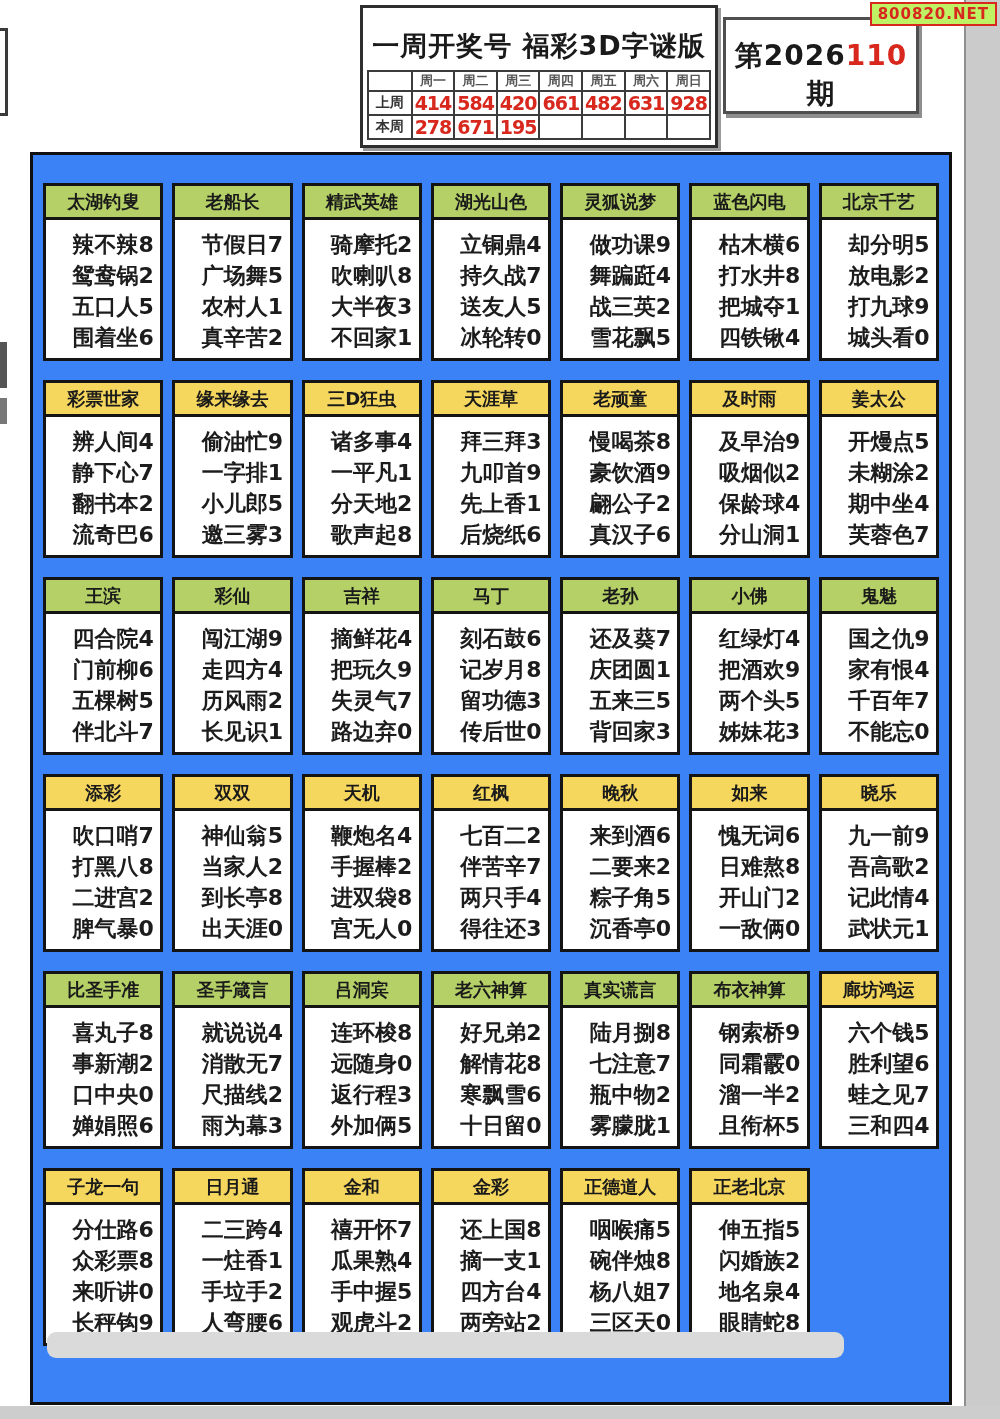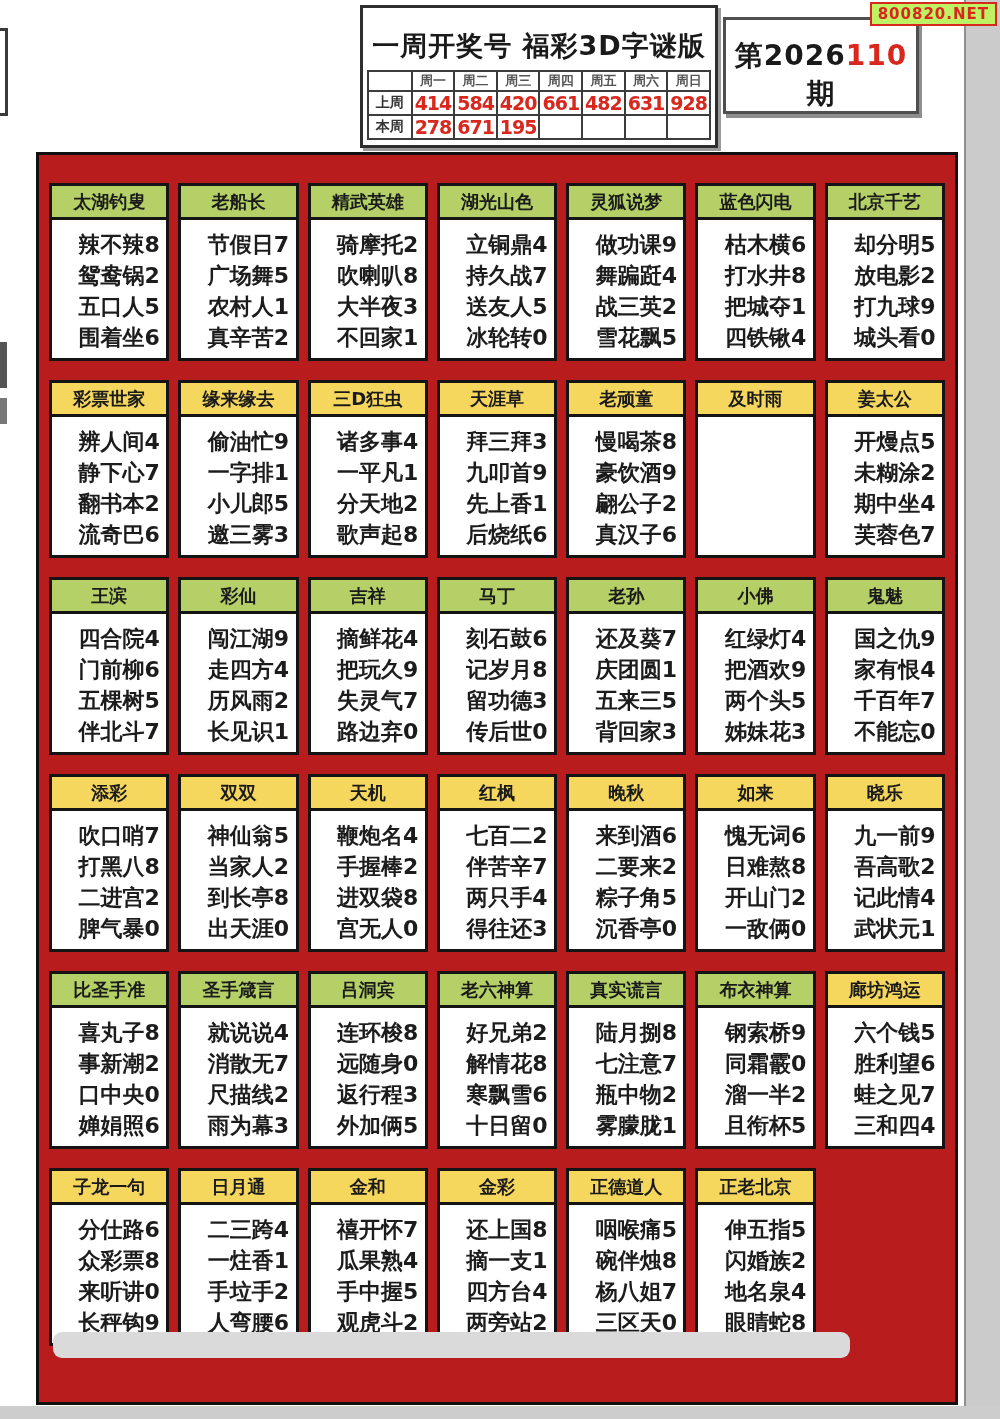--- a/index.html
+++ b/index.html
@@ -70,22 +70,22 @@
   .issue-box .red{color:var(--red);}
   
   .site-badge{
     position:absolute;right:3px;top:2px;
     border:2px solid var(--red);color:var(--red);background:#bef264;
     font-size:15px;font-weight:bold;padding:1px 6px;letter-spacing:1px;
     z-index:5;cursor:pointer;
   }
   
   .main-box{
-    position:absolute;left:36px;top:152px;width:922px;height:1253px;
-    background:#b91c1c;border:3px solid #101010;
+    position:absolute;left:30px;top:152px;width:922px;height:1253px;
+    background:#3b82f6;border:3px solid #101010;
   }
   .card-grid{
     display:grid;grid-template-columns:repeat(7,1fr);
     column-gap:9px;row-gap:19px;
     margin:28px 10px 0 10px;
   }
   .card{
     border:3px solid #141414;background:#fff;
   }
   .card-header{
@@ -277,20 +277,26 @@
     <div class="card-body">
           <div>慢喝茶8</div>
           <div>豪饮酒9</div>
           <div>翩公子2</div>
           <div>真汉子6</div>
         </div>
   </div>
 
   <div class="card yellow">
     <div class="card-header">及时雨</div>
+    <div class="card-body">
+          <div>及早治9</div>
+          <div>吸烟似2</div>
+          <div>保龄球4</div>
+          <div>分山洞1</div>
+        </div>
   </div>
 
   <div class="card yellow">
     <div class="card-header">姜太公</div>
     <div class="card-body">
           <div>开熳点5</div>
           <div>未糊涂2</div>
           <div>期中坐4</div>
           <div>芙蓉色7</div>
         </div>

